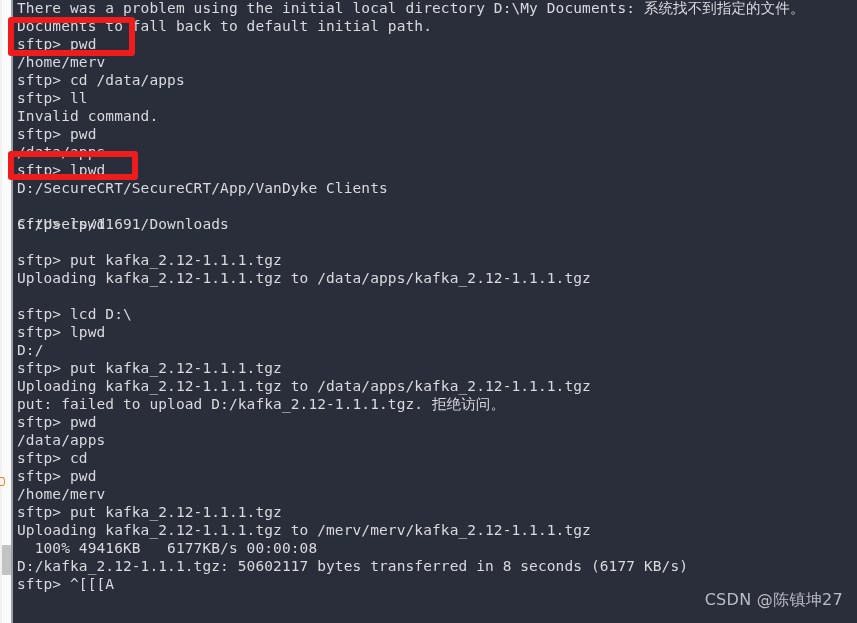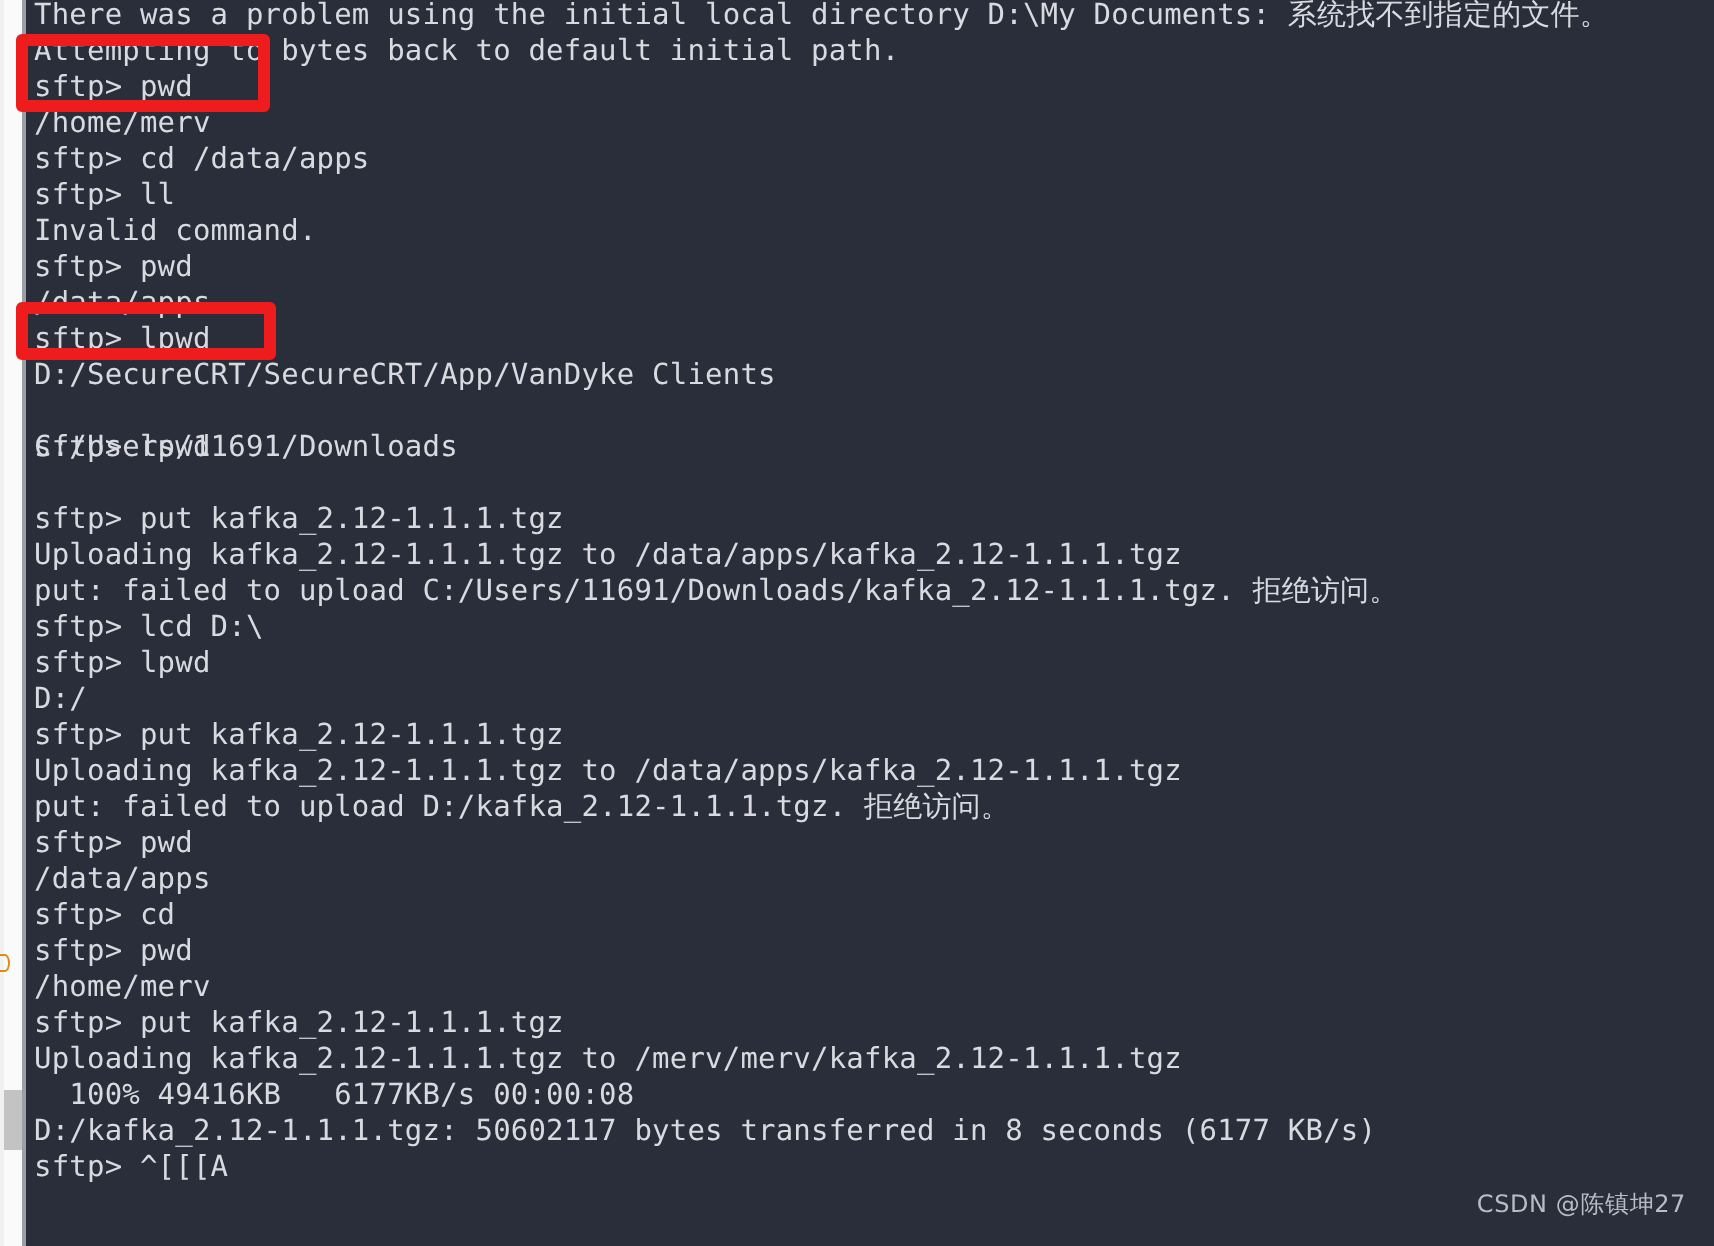--- a/index.html
+++ b/index.html
@@ -81,21 +81,21 @@
     pointer-events: none;
   }
   #redbox-1 { left: 8px;  top: 17px;  width: 127px; height: 39px; }
   #redbox-2 { left: 8px;  top: 151px; width: 130px; height: 29px; }
   
   #watermark {
     position: absolute;
     right: 14px;
     bottom: 12px;
     color: #b9bcc4;
-    font-size: 12px;
+    font-size: 16px;
     font-family: "DejaVu Sans", "Liberation Sans", sans-serif;
     letter-spacing: 0.3px;
   }
   
   #orange-dot {
     position: absolute;
     left: 0px;
     top: 477px;
     width: 5px;
     height: 9px;
@@ -111,35 +111,34 @@
 <div id="screen">
 
   <div id="scrollbar">
     <div id="scrollbar-track"></div>
     <div id="scrollbar-thumb"></div>
     <div id="scrollbar-edge"></div>
   </div>
 
   <div id="terminal">
     <div class="line" style="top:-1px">There was a problem using the initial local directory D:\My Documents: 系统找不到指定的文件。</div>
-    <div class="line" style="top:17px">Attempting to bytes back to default initial path.</div>
+    <div class="line" style="top:17px">Documents to fall back to default initial path.</div>
     <div class="line" style="top:35px">sftp&gt; pwd</div>
     <div class="line" style="top:53px">/home/merv</div>
     <div class="line" style="top:71px">sftp&gt; cd /data/apps</div>
     <div class="line" style="top:89px">sftp&gt; ll</div>
     <div class="line" style="top:107px">Invalid command.</div>
     <div class="line" style="top:125px">sftp&gt; pwd</div>
     <div class="line" style="top:143px">/data/apps</div>
     <div class="line" style="top:161px">sftp&gt; lpwd</div>
     <div class="line" style="top:179px">D:/SecureCRT/SecureCRT/App/VanDyke Clients</div>
     <div class="line" style="top:215px">sftp&gt; lpwd</div>
     <div class="line" style="top:215px">C:/Users/11691/Downloads</div>
     <div class="line" style="top:251px">sftp&gt; put kafka_2.12-1.1.1.tgz</div>
     <div class="line" style="top:269px">Uploading kafka_2.12-1.1.1.tgz to /data/apps/kafka_2.12-1.1.1.tgz</div>
-    <div class="line" style="top:287px">put: failed to upload C:/Users/11691/Downloads/kafka_2.12-1.1.1.tgz. 拒绝访问。</div>
     <div class="line" style="top:305px">sftp&gt; lcd D:\</div>
     <div class="line" style="top:323px">sftp&gt; lpwd</div>
     <div class="line" style="top:341px">D:/</div>
     <div class="line" style="top:359px">sftp&gt; put kafka_2.12-1.1.1.tgz</div>
     <div class="line" style="top:377px">Uploading kafka_2.12-1.1.1.tgz to /data/apps/kafka_2.12-1.1.1.tgz</div>
     <div class="line" style="top:395px">put: failed to upload D:/kafka_2.12-1.1.1.tgz. 拒绝访问。</div>
     <div class="line" style="top:413px">sftp&gt; pwd</div>
     <div class="line" style="top:431px">/data/apps</div>
     <div class="line" style="top:449px">sftp&gt; cd</div>
     <div class="line" style="top:467px">sftp&gt; pwd</div>

